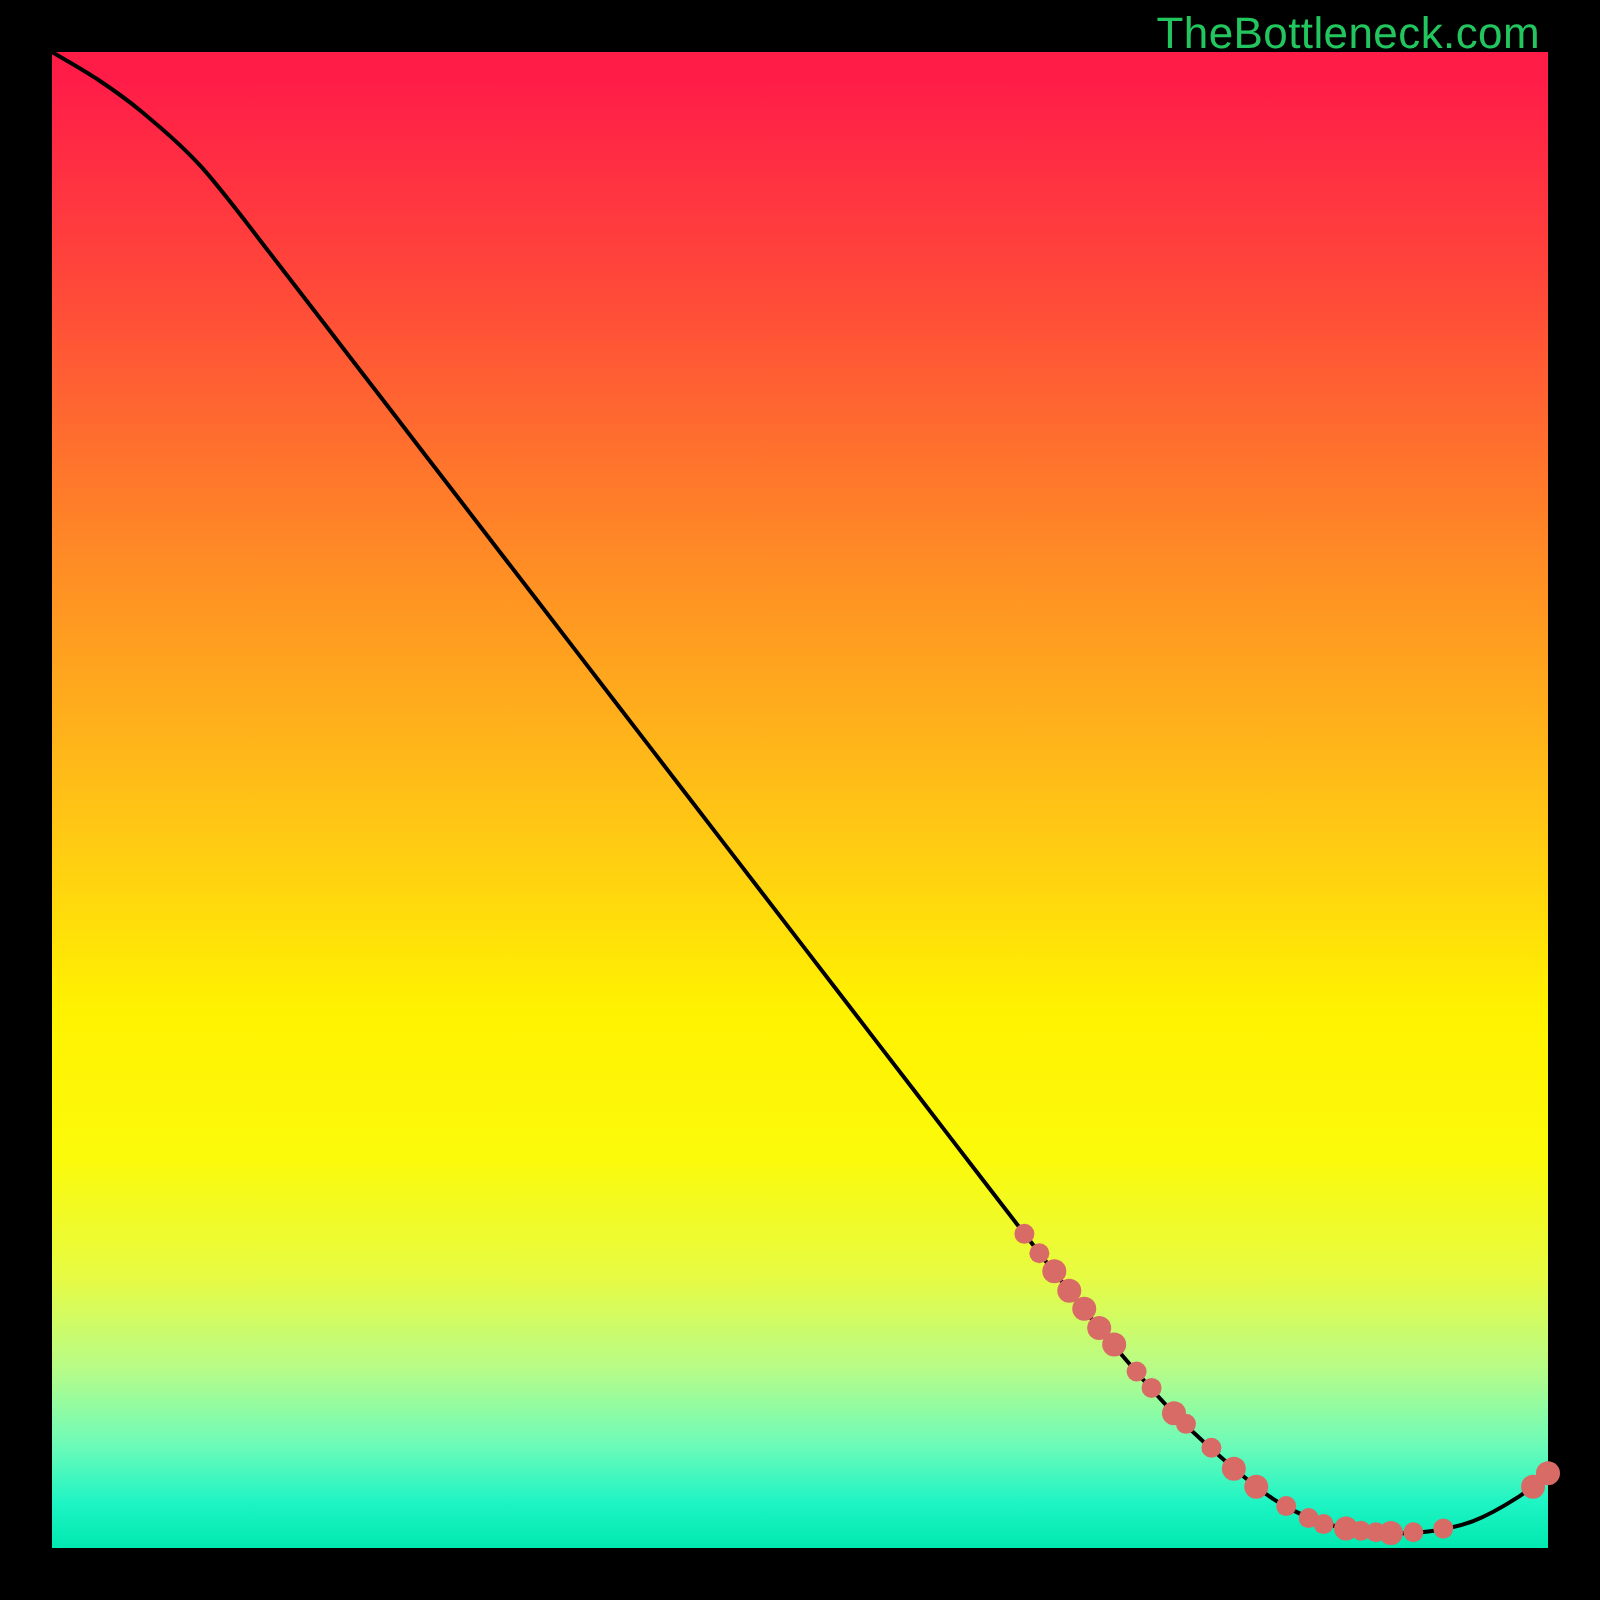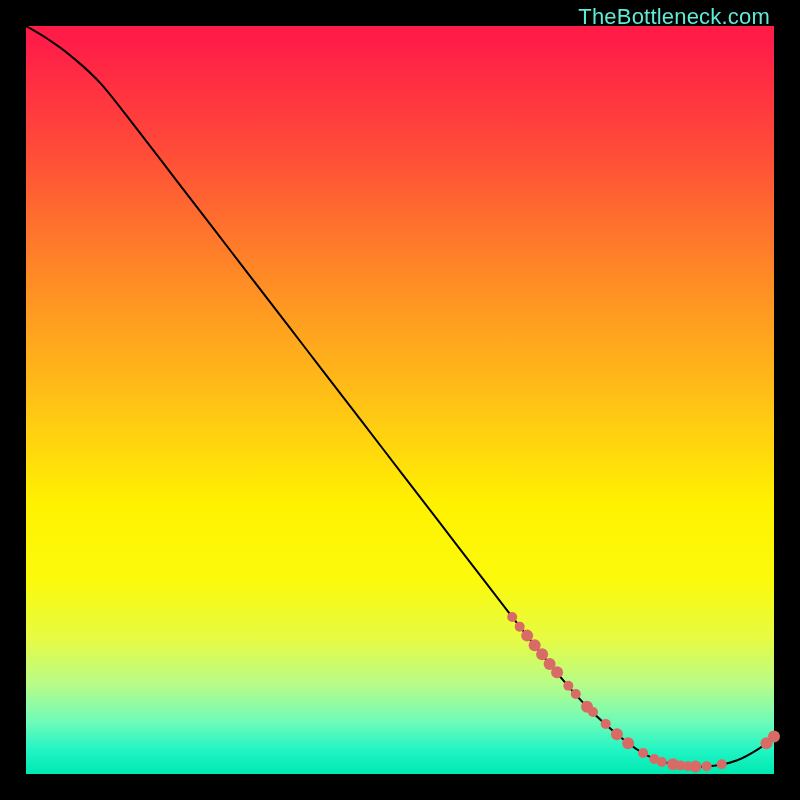--- a/index.html
+++ b/index.html
@@ -38,21 +38,21 @@
       #b7fc88 88%,
       #6ffbb8 93%,
       #1ef4c4 97%,
       #00e9b0 100%
     );
   }
   .watermark {
     position: absolute;
     top: 4px;
     right: 30px;
-    color: #5eead4;
+    color: #22c55e;
     font-size: 22px;
     font-weight: 400;
     letter-spacing: 0.2px;
   }
   svg.curve {
     position: absolute;
     left: 0;
     top: 0;
     width: 748px;
     height: 748px;

